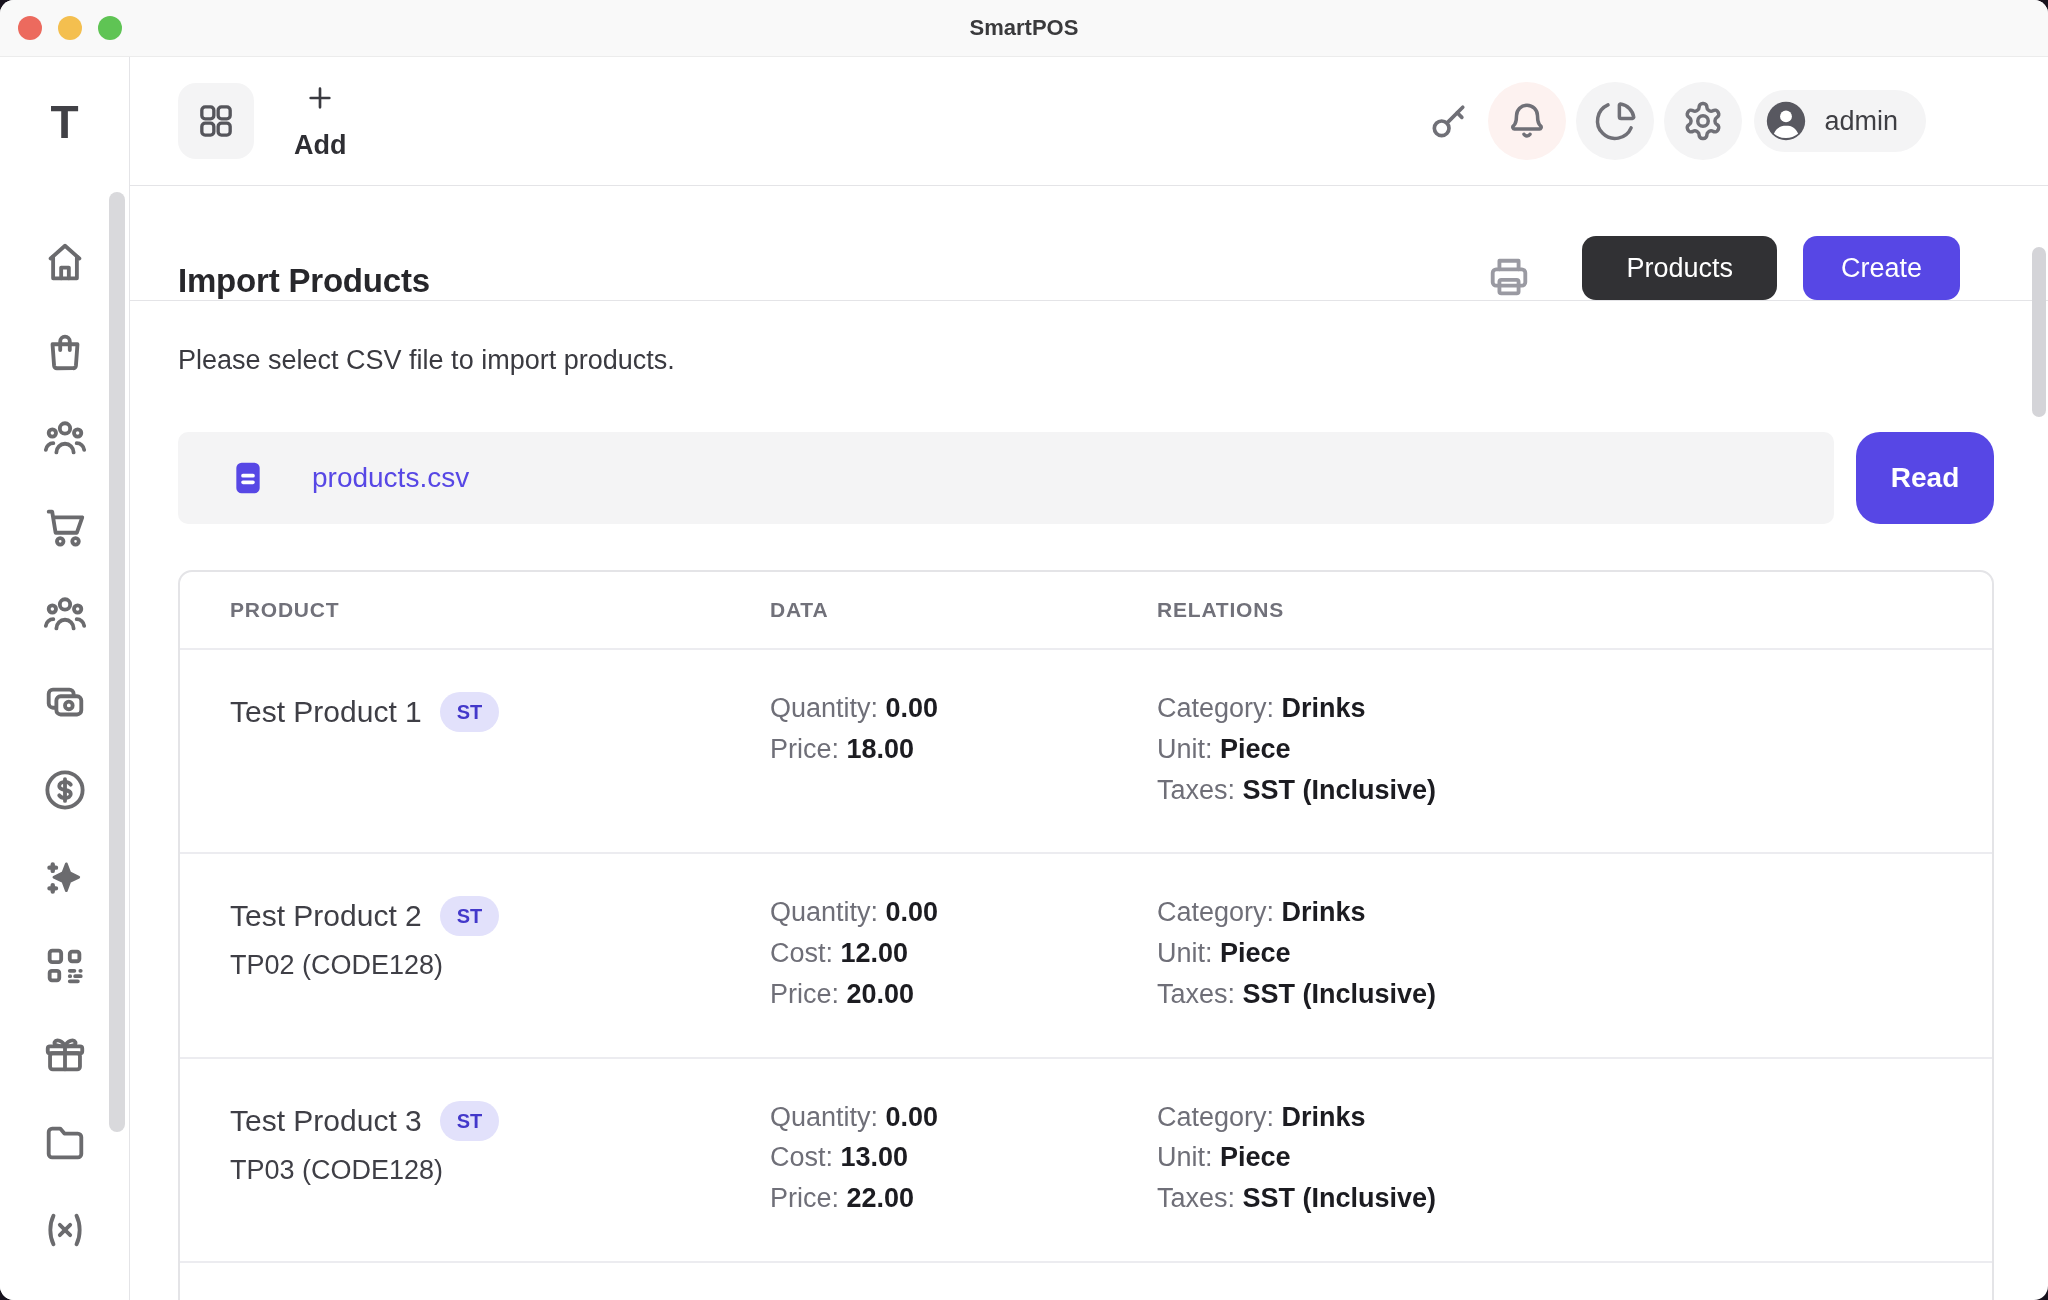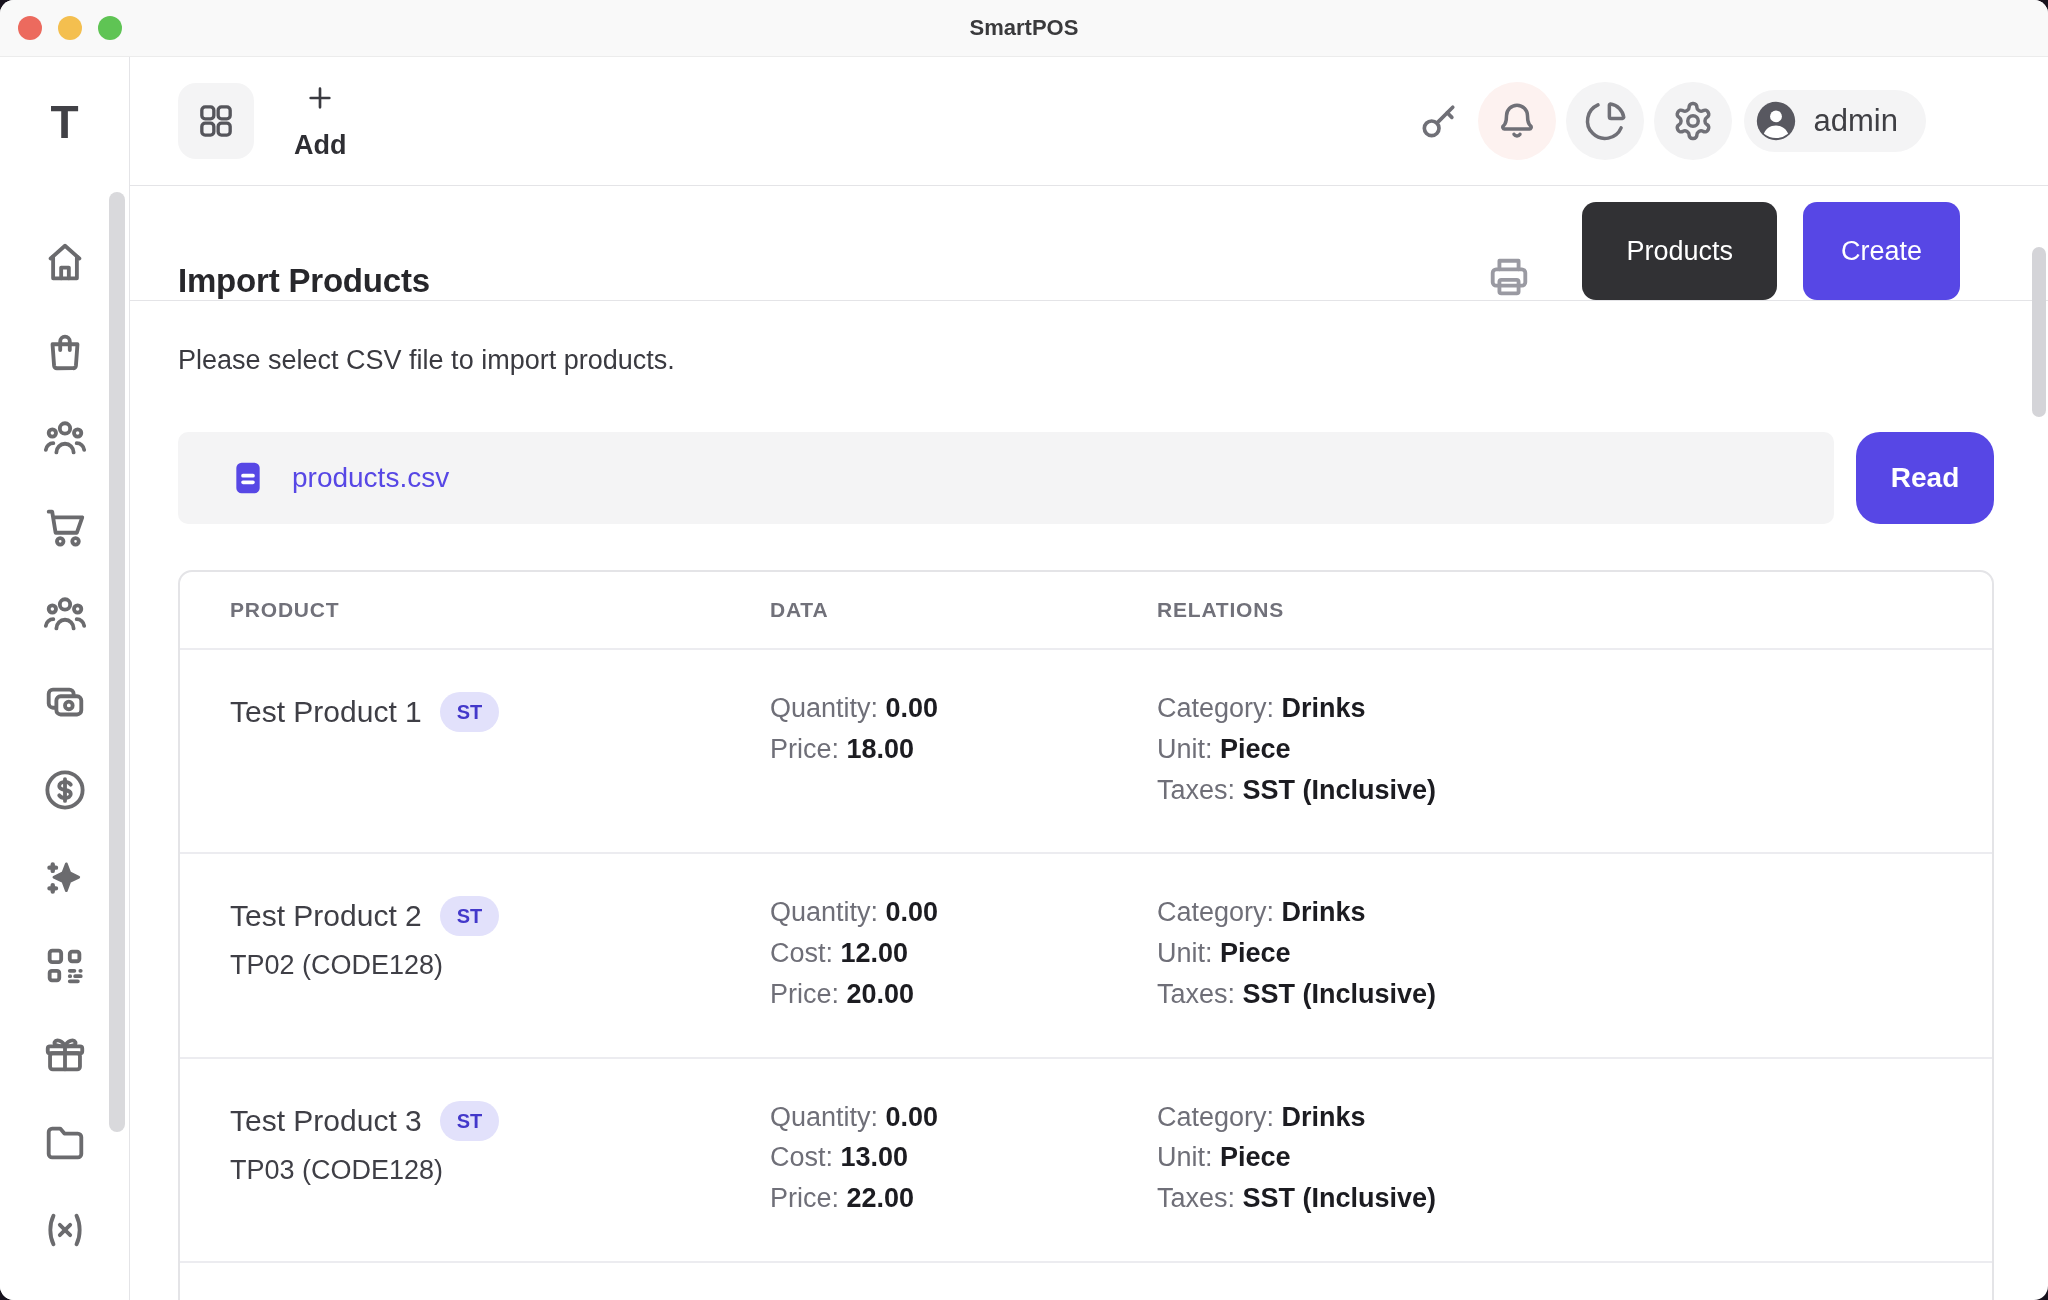--- a/index.html
+++ b/index.html
@@ -33,38 +33,38 @@
   .add-btn svg { width:32px; height:32px; color:#3a3a40; }
   .add-label { font-size:27px; font-weight:600; }
   .hdr-spacer { flex:1; }
   .icon-plain { width:58px; height:78px; display:flex; align-items:center; justify-content:center; color:#707077; }
   .icon-plain svg { width:44px; height:44px; }
   .icon-circle { width:78px; height:78px; border-radius:50%; background:#f4f4f5; display:flex; align-items:center; justify-content:center; color:#707077; margin-left:10px; }
   .icon-circle svg { width:42px; height:42px; }
   .icon-circle.notif { background:#fdf2f0; }
   .user-pill { margin-left:12px; height:62px; border-radius:31px; background:#f4f4f5; display:flex; align-items:center; gap:15px; padding:0 28px 0 9px; }
   .avatar { width:46px; height:46px; }
-  .user-name { font-size:31px; font-weight:500; color:#3f3f44; }
+  .user-name { font-size:27px; font-weight:500; color:#3f3f44; }
 
   
   .page-header { height:115px; display:flex; align-items:flex-end; padding:0 88px 0 48px; border-bottom:1px solid #e4e4e7; }
   .page-title { font-size:33px; font-weight:bold; color:#27272b; letter-spacing:-0.2px; }
   .printer-btn { margin-right:50px; color:#9a9aa2; display:flex; }
   .printer-btn svg { width:46px; height:46px; }
-  .btn { border:none; height:98px; border-radius:14px; font-size:27px; font-weight:500; color:#fff; display:flex; align-items:center; justify-content:center; cursor:pointer; font-family:inherit; }
+  .btn { border:none; height:64px; border-radius:14px; font-size:27px; font-weight:500; color:#fff; display:flex; align-items:center; justify-content:center; cursor:pointer; font-family:inherit; }
   .btn-dark { background:#313134; padding:0 44px; margin-right:26px; }
   .btn-accent { background:#5747e5; padding:0 38px; }
 
   
   .content { padding:44px 54px 0 48px; }
   .intro { font-size:27px; color:#3a3a40; }
   .file-row { display:flex; gap:22px; margin-top:56px; }
   .file-box { flex:1; height:92px; background:#f4f4f5; border-radius:10px; display:flex; align-items:center; gap:24px; padding-left:50px; cursor:pointer; }
   .file-box svg { width:40px; height:40px; }
-  .file-name { font-size:28px; font-weight:500; color:#5747e5; }
+  .file-name { font-size:28px; font-weight:500; color:#5747e5;margin-left:20px; }
   .btn-read { width:138px; height:92px; border-radius:24px; font-size:28px; font-weight:600;text-align:right; }
 
   
   .table { margin-top:46px; border:2px solid #e4e4e7; border-radius:14px; overflow:hidden; }
   .t-head { display:grid; grid-template-columns:590px 387px 1fr; height:76px; align-items:center;border-radius:20px; }
   .t-head .th { font-size:21px; font-weight:600; letter-spacing:0.8px; color:#71717a; }
   .cell-pad { padding-left:50px; }
   .t-row { display:grid; grid-template-columns:590px 387px 1fr; border-top:2px solid #ececf0; padding:42px 0 38px; }
   .p-nameline { display:flex; align-items:center; }
   .p-name { font-size:30px; color:#3f3f46; }

